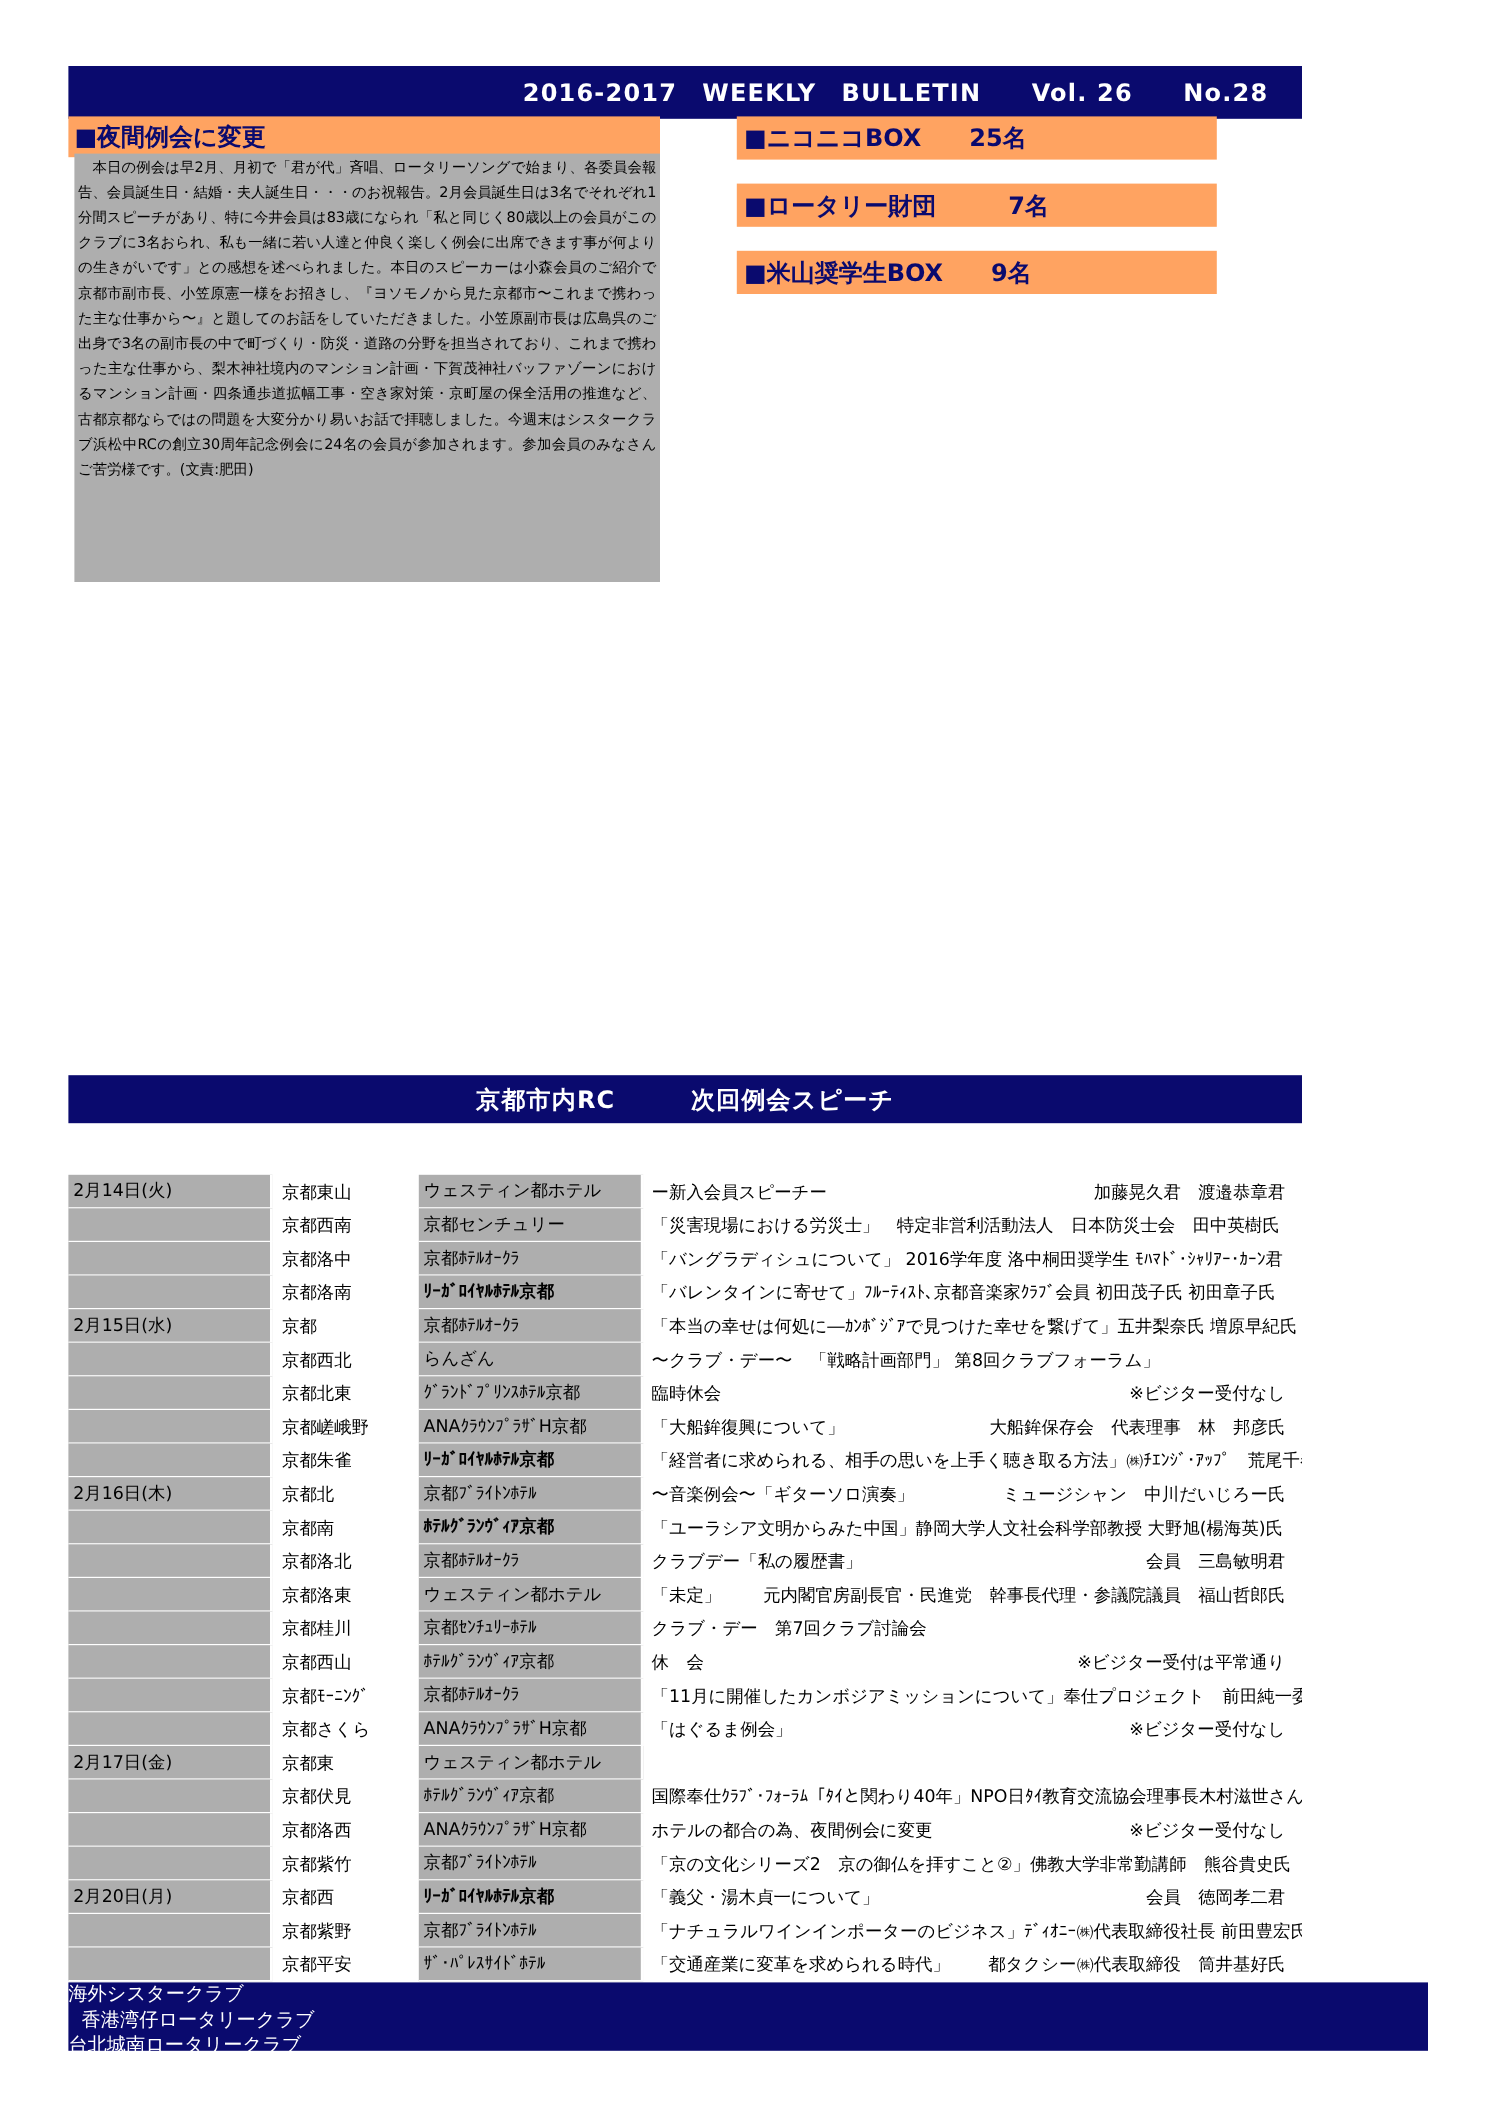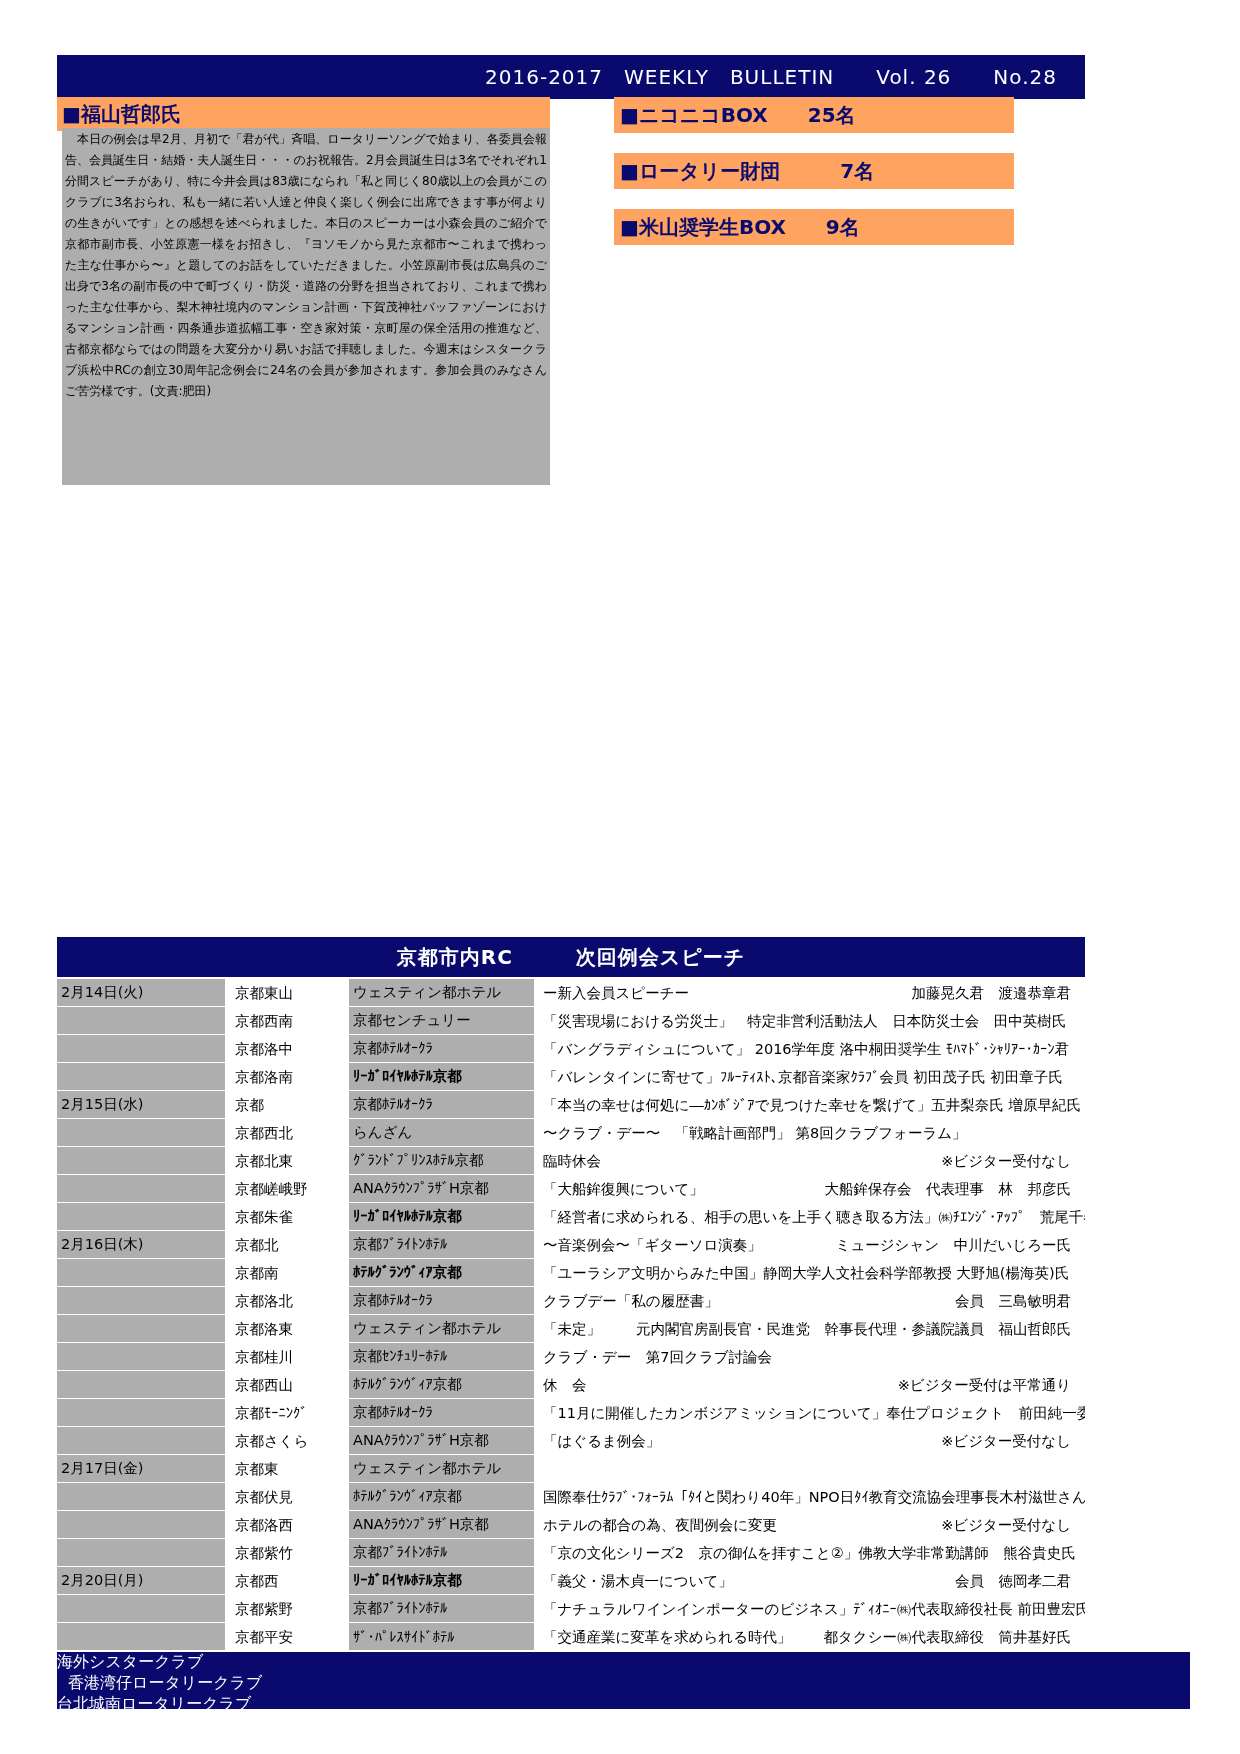--- a/index.html
+++ b/index.html
@@ -10,21 +10,21 @@
   *{margin:0;padding:0;box-sizing:border-box;}
   html,body{background:#fff;}
   body{
     width:1240px;height:1754px;position:relative;
     font-family:"DejaVu Sans", sans-serif;color:#000;
   }
   .top-bar{
     position:absolute;left:57px;top:55px;width:1028px;height:44px;
     background:var(--navy);color:#fff;
     display:flex;align-items:center;justify-content:flex-end;
-    padding-right:28px;font-weight:normal;font-size:20px;letter-spacing:1px;
+    padding-right:28px;font-weight:bold;font-size:20px;letter-spacing:1px;
   }
   .sec-header{
     position:absolute;left:57px;top:97px;width:493px;height:34px;
     background:var(--orange);color:var(--navy);
     font-weight:bold;font-size:20px;
     display:flex;align-items:center;padding-left:5px;
   }
   .body-box{
     position:absolute;left:62px;top:128px;width:488px;height:357px;
     background:var(--gray);font-size:12px;line-height:21px;
@@ -33,21 +33,21 @@
   .info-bar{
     position:absolute;left:614px;width:400px;height:36px;
     background:var(--orange);color:var(--navy);
     font-weight:bold;font-size:20px;
     display:flex;align-items:center;padding-left:6px;
   }
   .info-bar.b1{top:97px;}
   .info-bar.b2{top:153px;}
   .info-bar.b3{top:209px;text-align:right;}
   .table-title{
-    position:absolute;left:57px;top:937px;width:1028px;height:40px;
+    position:absolute;left:57px;top:896px;width:1028px;height:40px;
     background:var(--navy);color:#fff;font-weight:bold;font-size:20px;
     display:flex;align-items:center;justify-content:center;letter-spacing:1px;
   }
   .table-body{
     position:absolute;left:57px;top:979px;width:1028px;
   }
   .trow{display:flex;height:28px;font-size:14.5px;}
   .cell{overflow:hidden;white-space:nowrap;display:flex;align-items:center;}
   .cell.date{
     width:170px;background:var(--gray);
@@ -69,21 +69,21 @@
   }
 </style>
 </head>
 <body>
 
 <div class="top-bar">
   <span>2016-2017　WEEKLY　BULLETIN　　Vol. 26　　No.28</span>
 </div>
 
 <div class="sec-header">
-  <span>■福山哲郎氏</span>
+  <span>■夜間例会に変更</span>
 </div>
 
 <div class="body-box">　本日の例会は早2月、月初で「君が代」斉唱、ロータリーソングで始まり、各委員会報告、会員誕生日・結婚・夫人誕生日・・・のお祝報告。2月会員誕生日は3名でそれぞれ1分間スピーチがあり、特に今井会員は83歳になられ「私と同じく80歳以上の会員がこのクラブに3名おられ、私も一緒に若い人達と仲良く楽しく例会に出席できます事が何よりの生きがいです」との感想を述べられました。本日のスピーカーは小森会員のご紹介で京都市副市長、小笠原憲一様をお招きし、『ヨソモノから見た京都市〜これまで携わった主な仕事から〜』と題してのお話をしていただきました。小笠原副市長は広島呉のご出身で3名の副市長の中で町づくり・防災・道路の分野を担当されており、これまで携わった主な仕事から、梨木神社境内のマンション計画・下賀茂神社バッファゾーンにおけるマンション計画・四条通歩道拡幅工事・空き家対策・京町屋の保全活用の推進など、古都京都ならではの問題を大変分かり易いお話で拝聴しました。今週末はシスタークラブ浜松中RCの創立30周年記念例会に24名の会員が参加されます。参加会員のみなさんご苦労様です。(文責:肥田)</div>
 
 <div class="info-bar b1">
   <span>■ニコニコBOX　　25名</span>
 </div>
 <div class="info-bar b2">
   <span>■ロータリー財団　　　7名</span>
 </div>

